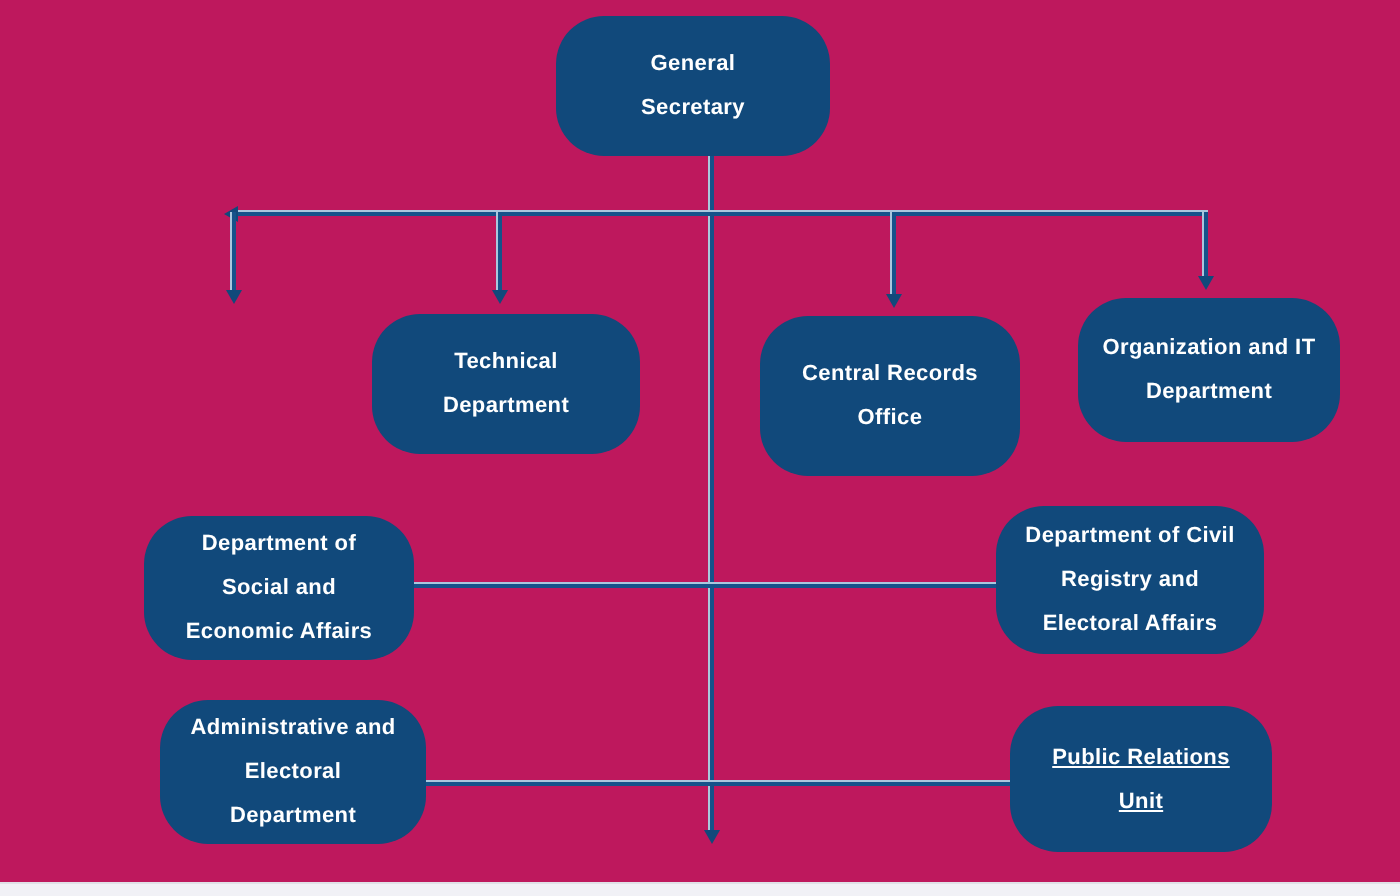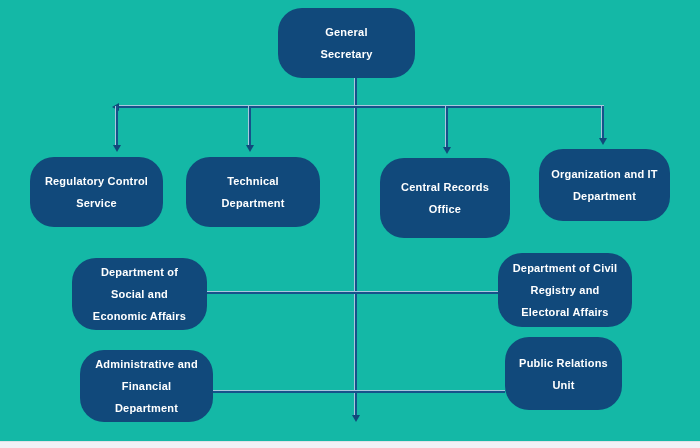--- a/index.html
+++ b/index.html
@@ -1,21 +1,21 @@
 <!DOCTYPE html>
 <html><head>
 <meta charset="utf-8">
 <style>
   html,body{margin:0;padding:0;}
   body{
     width:700px;height:448px;overflow:hidden;background:#ffffff;
     font-family:"Liberation Sans", sans-serif;
   }
   .canvas{
-    position:relative;width:700px;height:448px;background:#14b8a6;
+    position:relative;width:700px;height:448px;background:#be185d;
   }
   .node{
     position:absolute;
     background:#11497B;
     color:#ffffff;
     border-radius:24px;
     display:flex;align-items:center;justify-content:center;
     text-align:center;
     font-weight:bold;font-size:11px;line-height:22px;
     letter-spacing:.2px;
@@ -72,24 +72,20 @@
 
   <div class="hline" style="left:207px;top:292px;width:291px;"></div>
 
   <div class="hline" style="left:213px;top:391px;width:292px;"></div>
 
   <div class="node" style="left:278px;top:8px;width:137px;height:70px;">
     <span class="label">General
 Secretary</span>
   </div>
 
-  <div class="node" style="left:30px;top:157px;width:133px;height:70px;">
-    <span class="label">Regulatory Control
-Service</span>
-  </div>
 
   <div class="node" style="left:186px;top:157px;width:134px;height:70px;">
     <span class="label">Technical
 Department</span>
   </div>
 
   <div class="node" style="left:380px;top:158px;width:130px;height:80px;">
     <span class="label">Central Records
 Office</span>
   </div>
@@ -106,24 +102,24 @@
   </div>
 
   <div class="node" style="left:72px;top:258px;width:135px;height:72px;">
     <span class="label">Department of
 Social and
 Economic Affairs</span>
   </div>
 
   <div class="node" style="left:80px;top:350px;width:133px;height:72px;">
     <span class="label">Administrative and
-Financial
+Electoral
 Department</span>
   </div>
 
-  <div class="node" style="left:505px;top:337px;width:117px;height:73px;">
+  <div class="node" style="left:505px;top:353px;width:131px;height:73px;text-decoration:underline;">
     <span class="label">Public Relations
 Unit</span>
   </div>
 
   <div class="footer-strip"></div>
 
 </div>
 
 </body></html>

